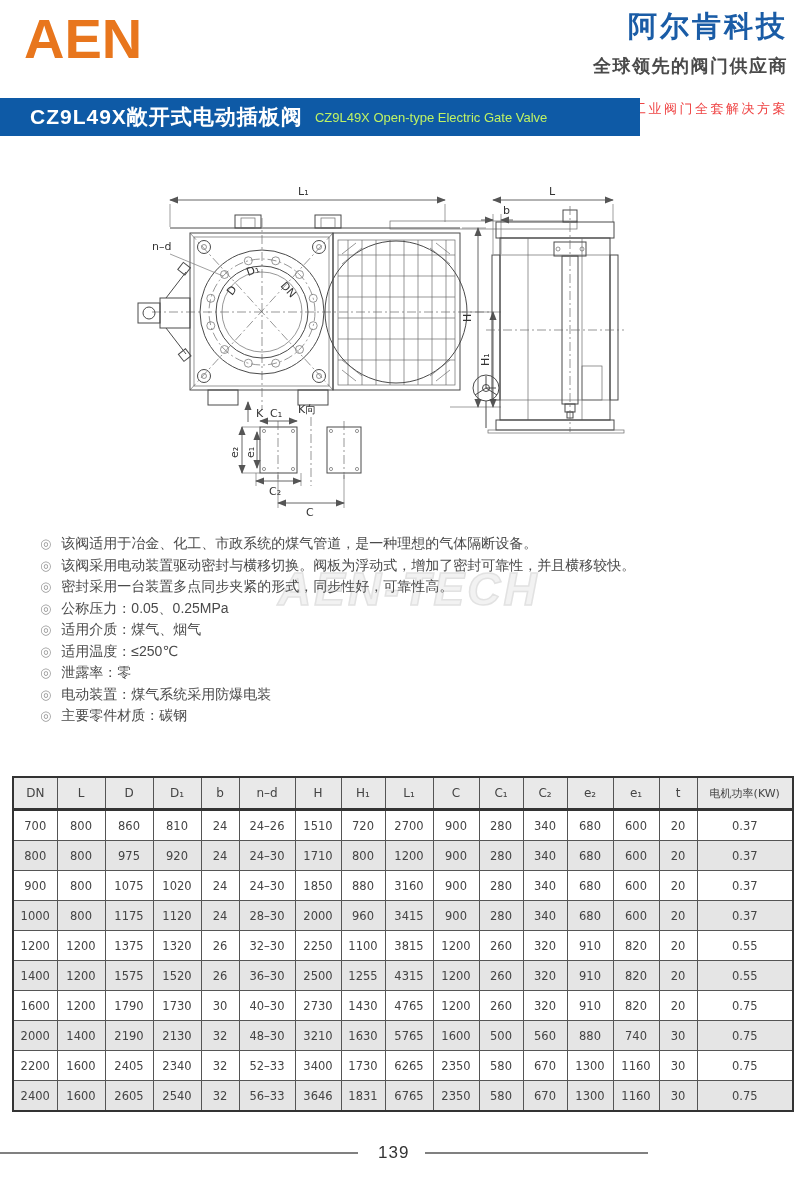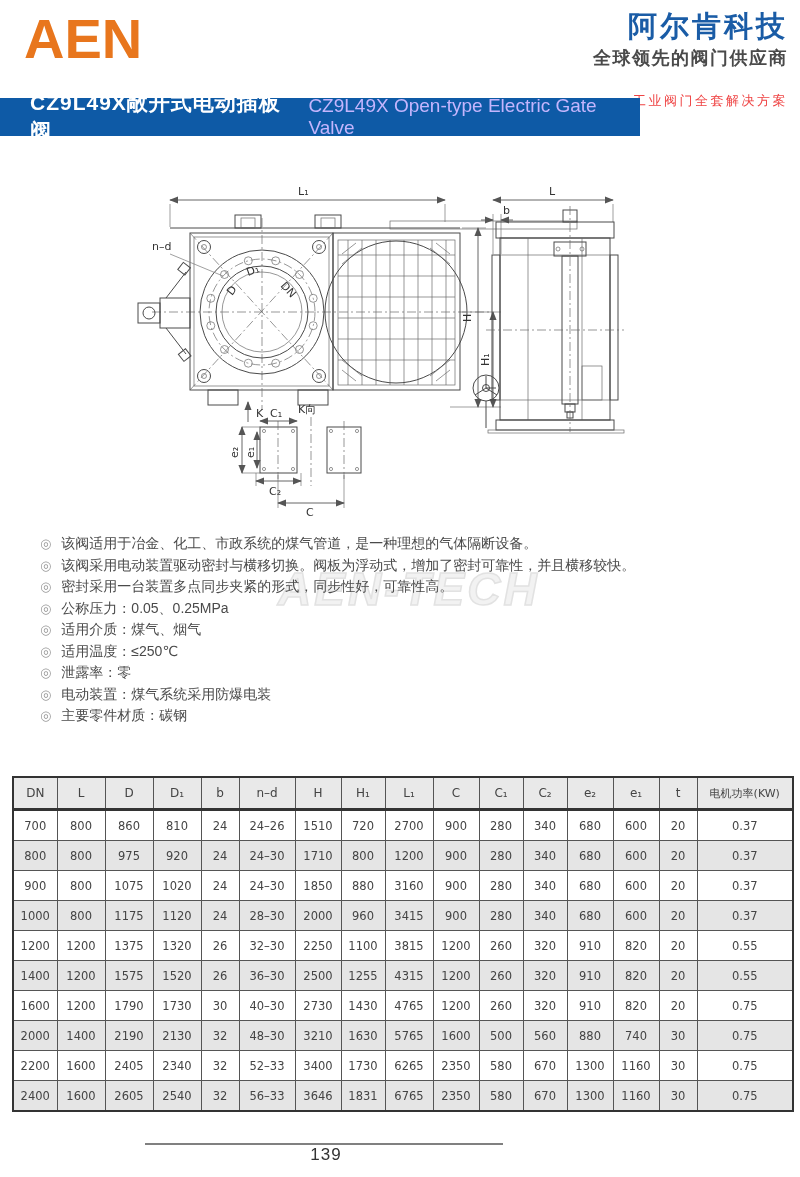--- a/index.html
+++ b/index.html
@@ -3,28 +3,28 @@
 <meta charset="utf-8">
 <style>
   html,body{margin:0;padding:0;background:#fff;}
   body{font-family:"Liberation Sans","DejaVu Sans",sans-serif;}
   .page{position:relative;width:800px;height:1177px;background:#fff;overflow:hidden;}
 
   
   .logo{position:absolute;left:24px;top:6px;font-size:56px;font-weight:700;color:#E8761D;letter-spacing:0px;}
   .brand{position:absolute;right:12px;top:10px;text-align:right;}
   .brand-cn{font-size:29px;font-weight:800;color:#1A5CA6;letter-spacing:3px;line-height:32px;}
-  .brand-tagline{font-size:18px;font-weight:700;color:#4A4A4A;letter-spacing:1.5px;margin-top:4px;}
+  .brand-tagline{font-size:18px;font-weight:700;color:#4A4A4A;letter-spacing:1.5px;margin-top:12px;}
   .brand-sub{font-size:13px;color:#ef4444;letter-spacing:2.5px;margin-top:22px;}
 
   
   .titlebar{position:absolute;left:0;top:98px;width:640px;height:38px;background:#0E5AA6;
     display:flex;align-items:center;padding-left:30px;box-sizing:border-box;}
   .title-cn{color:#fff;font-size:21px;font-weight:700;letter-spacing:1px;}
-  .title-en{color:#c4b5fd;font-size:19px;margin-left:12px;}
+  .title-en{color:#bef264;font-size:13px;margin-left:12px;}
 
   
   .drawing{position:absolute;left:130px;top:170px;width:620px;height:355px;}
   .drawing .ln{stroke:#4a4a4a;fill:none;stroke-width:1;}
   .drawing .thin{stroke:#6a6a6a;fill:none;stroke-width:0.7;}
   .drawing .cl{stroke:#6a6a6a;fill:none;stroke-width:0.7;stroke-dasharray:9 3 2 3;}
   .drawing .dim{stroke:#555;fill:none;stroke-width:0.9;}
   .drawing .ext{stroke:#777;fill:none;stroke-width:0.7;}
   .drawing text{font-family:"DejaVu Sans","Liberation Sans",sans-serif;font-size:11px;fill:#333;}
 
@@ -46,21 +46,21 @@
   col.c0{width:44px}col.c1{width:48px}col.c2{width:48px}col.c3{width:48px}col.c4{width:38px}
   col.c5{width:56px}col.c6{width:46px}col.c7{width:44px}col.c8{width:48px}col.c9{width:46px}
   col.c10{width:44px}col.c11{width:44px}col.c12{width:46px}col.c13{width:46px}col.c14{width:38px}col.c15{width:96px}
   th,td{border:1px solid #555;text-align:center;padding:0;height:29px;
     font-size:11.5px;color:#444;font-weight:400;font-family:"DejaVu Sans","Liberation Sans",sans-serif;}
   thead th{background:#e9e9e9;height:30px;border-bottom:3px solid #333;font-size:12px;}
   thead th:last-child{font-size:11px;}
   tbody tr:nth-child(even) td{background:#e5e5e5;}
 
   
-  .footer{position:absolute;left:0;top:1143px;width:648px;display:flex;align-items:center;flex-direction:column;}
+  .footer{position:absolute;left:0;top:1143px;width:648px;display:flex;align-items:center;}
   .fline{height:0;border-top:2px solid #808080;}
   .fl-left{width:358px;}
   .fl-right{flex:1;}
   .pageno{font-size:17px;color:#333;padding:0 16px 0 20px;letter-spacing:1px;}
 </style>
 </head>
 <body>
 
 <div class="page">
 

